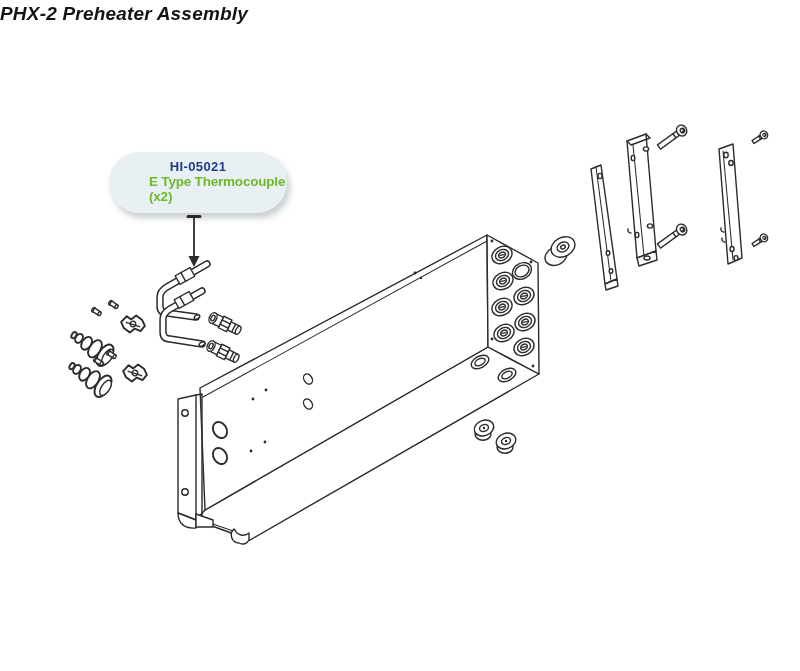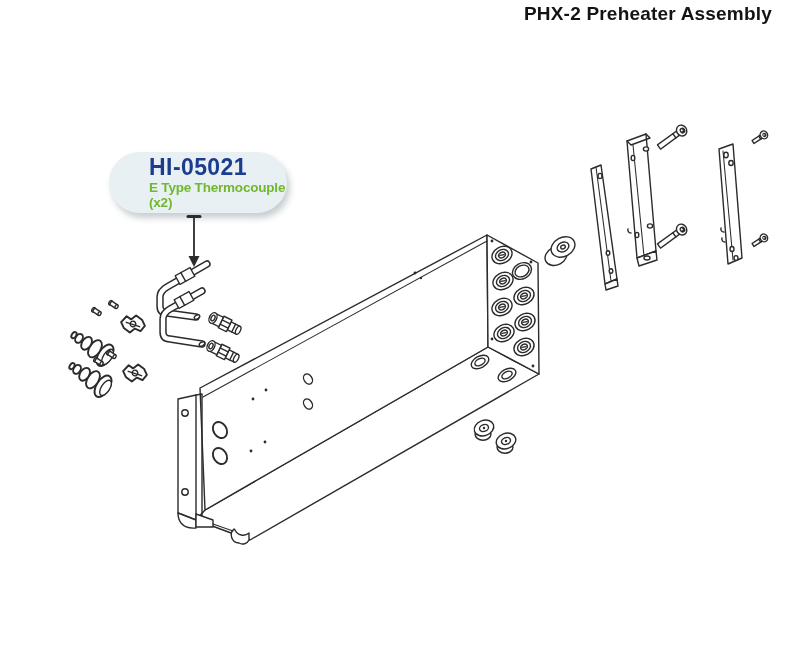--- a/index.html
+++ b/index.html
@@ -1,24 +1,24 @@
 <!DOCTYPE html>
 <html><head>
 <meta charset="utf-8">
 <style>
   html,body{margin:0;padding:0;background:#ffffff;}
   .stage{position:relative;width:800px;height:671px;background:#ffffff;overflow:hidden;
          font-family:"Liberation Sans",sans-serif;}
-  .title{position:absolute;top:3px;left:0;width:772px;text-align:right;
-         font-size:19px;font-weight:700;color:#141414;letter-spacing:.2px;}
+  .title{position:absolute;top:3px;left:0;width:772px;text-align:left;
+         font-size:19px;font-weight:700;color:#141414;letter-spacing:.2px;font-style:italic;}
   .callout{position:absolute;left:109px;top:152px;width:178px;height:61px;
            border-radius:31px;background:#e8f0f3;
            box-shadow:3px 5px 6px rgba(110,125,135,.38);
            display:flex;flex-direction:column;align-items:center;justify-content:center;gap:1px;}
-  .callout .pn{color:#1c3c90;font-size:23px;font-weight:700;letter-spacing:.4px;line-height:1.1;}
+  .callout .pn{color:#1c3c90;font-size:13px;font-weight:700;letter-spacing:.4px;line-height:1.1;}
   .callout .desc{color:#70b82c;font-size:13.5px;font-weight:700;letter-spacing:-.2px;line-height:1.1;margin-left:40px;}
   svg.drawing{position:absolute;left:0;top:0;}
   .d path,.d ellipse,.d rect,.d line,.d circle,.d polygon{
       fill:#ffffff;stroke:#2b2b2b;stroke-width:1.4;stroke-linejoin:round;stroke-linecap:round;}
   .d .nf{fill:none;}
   .d .dk{fill:#2b2b2b;stroke:none;}
   .d .w2{stroke-width:1.9;}
   .d .thin{stroke-width:1.05;}
   .d .tube-o{fill:none;stroke:#2b2b2b;stroke-width:7.4;stroke-linecap:round;stroke-linejoin:round;}
   .d .tube-i{fill:none;stroke:#ffffff;stroke-width:4.4;stroke-linecap:round;stroke-linejoin:round;}

